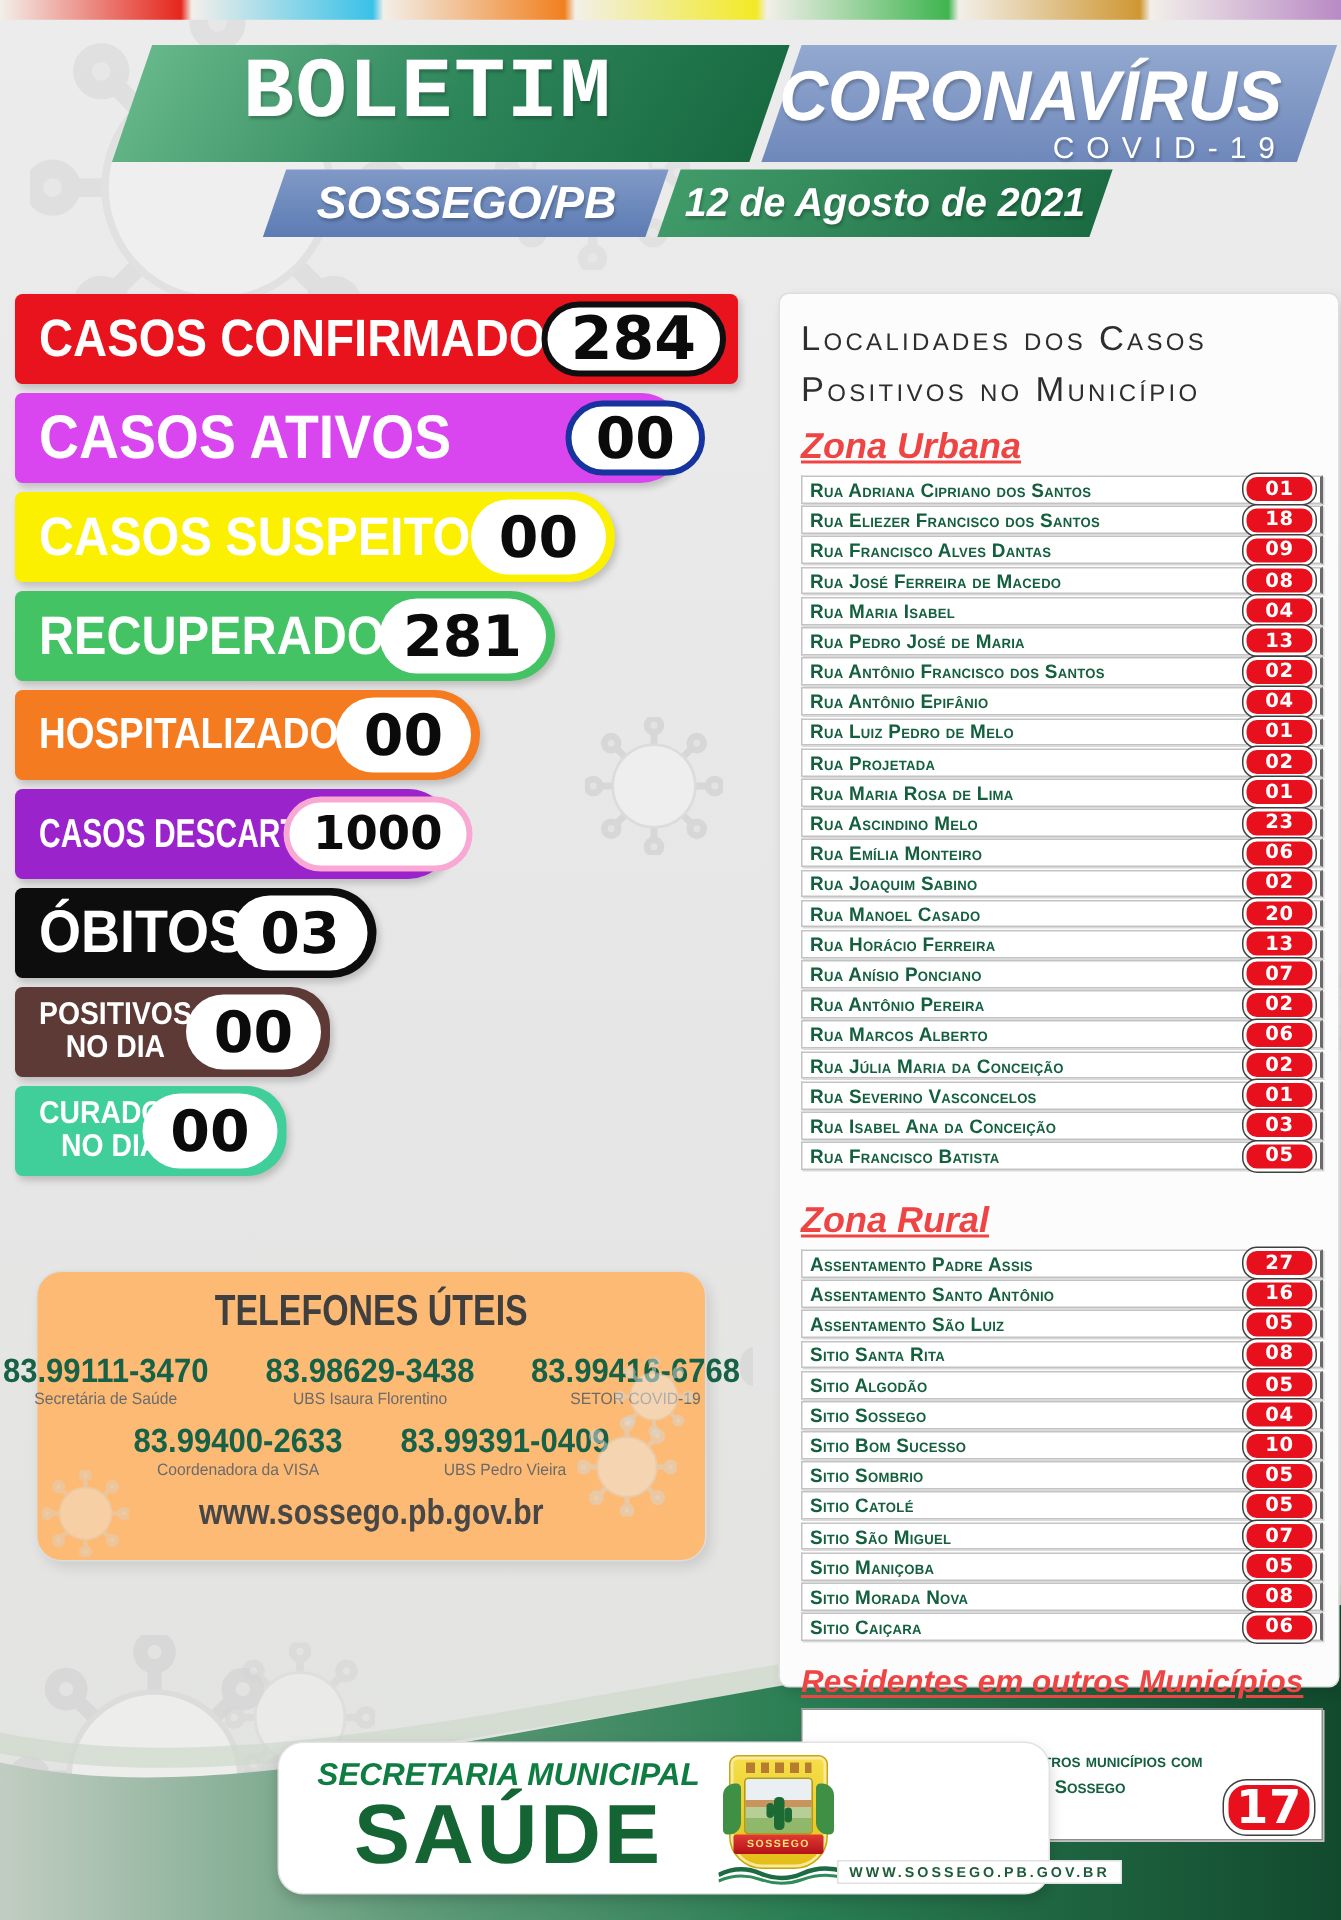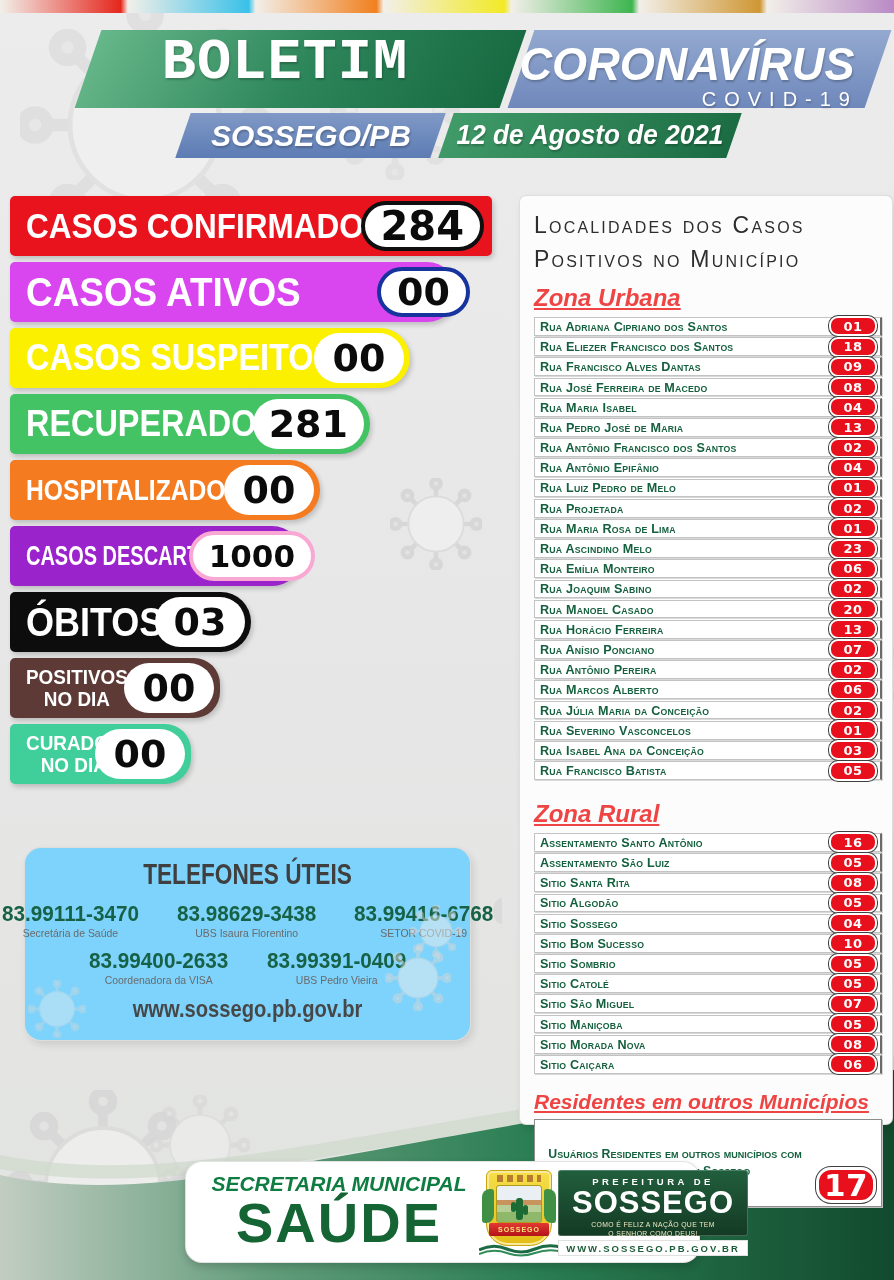--- a/index.html
+++ b/index.html
@@ -91,21 +91,21 @@
     box-shadow:0 0 0 1px #3f3f3f;border-radius:9px;color:#fff;font-size:13px;font-weight:bold;
     font-family:"DejaVu Sans",sans-serif;display:flex;align-items:center;justify-content:center;
     box-sizing:content-box;letter-spacing:.5px;}
   .others-box{margin-top:4px;border:1px solid #8d8d8d;box-shadow:1px 1px 0 #c2c2c2;background:#fff;
     display:flex;align-items:center;gap:6px;padding:3px 5px;}
   .others-label{flex:1;font-size:12.3px;font-weight:bold;color:#14603e;font-variant:small-caps;
     text-align:center;line-height:1.4;}
   .loc-badge.big{min-width:54px;height:30px;font-size:31px;border-radius:15px;border-width:3px;margin-top:44px;}
   
   .phones-card{position:absolute;left:25px;top:848px;width:445px;height:192px;z-index:2;
-    background:#7dd3fc;border-radius:16px;box-shadow:0 0 0 1px #ddd,3px 4px 9px rgba(0,0,0,.12);
+    background:#fdba74;border-radius:16px;box-shadow:0 0 0 1px #ddd,3px 4px 9px rgba(0,0,0,.12);
     text-align:center;box-sizing:border-box;padding-top:10px;}
   .phones-title{font-size:29px;font-weight:bold;color:#3f3f3f;transform:scaleX(.78);margin:0 0 10px 0;}
   .phone-row{display:flex;justify-content:center;gap:26px;margin-bottom:9px;}
   .phone-number{font-size:22.5px;font-weight:bold;color:#176247;transform:scaleX(.92);white-space:nowrap;}
   .phone-label{font-size:11px;color:#6a6a6a;margin-top:0;transform:scaleX(.95);}
   .phones-site{font-size:24px;font-weight:bold;color:#474747;transform:scaleX(.84);margin-top:7px;}
   
   .wave-svg{position:absolute;left:0;top:1055px;width:894px;height:225px;z-index:1;}
   
   .footer-card{position:absolute;left:186px;top:1162px;width:513px;height:100px;z-index:5;
@@ -368,20 +368,24 @@
         <span class="loc-badge">03</span>
       </div>
       <div class="loc-row">
         <span class="loc-name">Rua Francisco Batista</span>
         <span class="loc-badge">05</span>
       </div>
     </div>
   <div class="zone-heading rural">Zona Rural</div>
   <div class="rows" id="rural-rows">
       <div class="loc-row">
+        <span class="loc-name">Assentamento Padre Assis</span>
+        <span class="loc-badge">27</span>
+      </div>
+      <div class="loc-row">
         <span class="loc-name">Assentamento Santo Antônio</span>
         <span class="loc-badge">16</span>
       </div>
       <div class="loc-row">
         <span class="loc-name">Assentamento São Luiz</span>
         <span class="loc-badge">05</span>
       </div>
       <div class="loc-row">
         <span class="loc-name">Sitio Santa Rita</span>
         <span class="loc-badge">08</span>
@@ -494,25 +498,17 @@
         <div class="cactus"></div>
       </div>
       <div class="plant plant-l"></div>
       <div class="plant plant-r"></div>
       <div class="ribbon">SOSSEGO</div>
       <svg class="shield-wave" viewBox="0 0 84 14">
         <path d="M0,7 Q14,0 28,6 T56,6 T84,5" fill="none" stroke="#1c6b44" stroke-width="3"></path>
         <path d="M0,11 Q14,5 28,10 T56,10 T84,9" fill="none" stroke="#2f8c58" stroke-width="2"></path>
       </svg>
     </div>
-    <div class="pref-panel">
-      <div class="pref1">PREFEITURA DE</div>
-      <div class="pref2">SOSSEGO</div>
-      <div class="motto">
-        <span>COMO É FELIZ A NAÇÃO QUE TEM</span><br>
-        <span>O SENHOR COMO DEUS!</span>
-      </div>
-    </div>
     <div class="pref-site">WWW.SOSSEGO.PB.GOV.BR</div>
   </div>
 </footer>
 
 <div class="strip strip-bottom"></div>
 
 </body></html>

